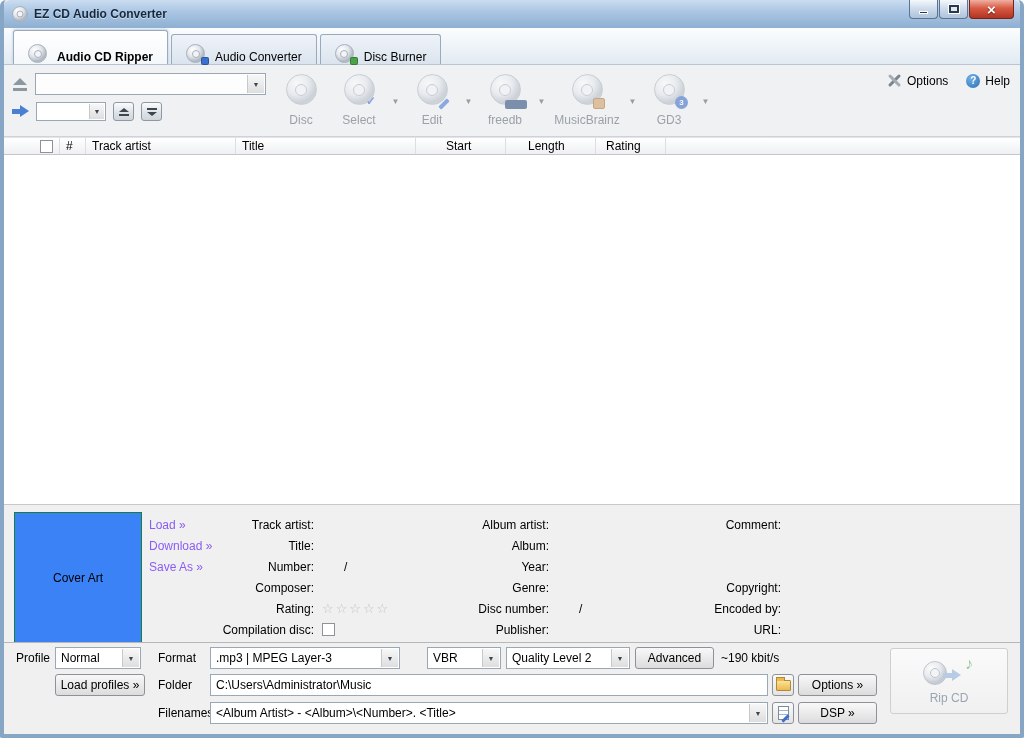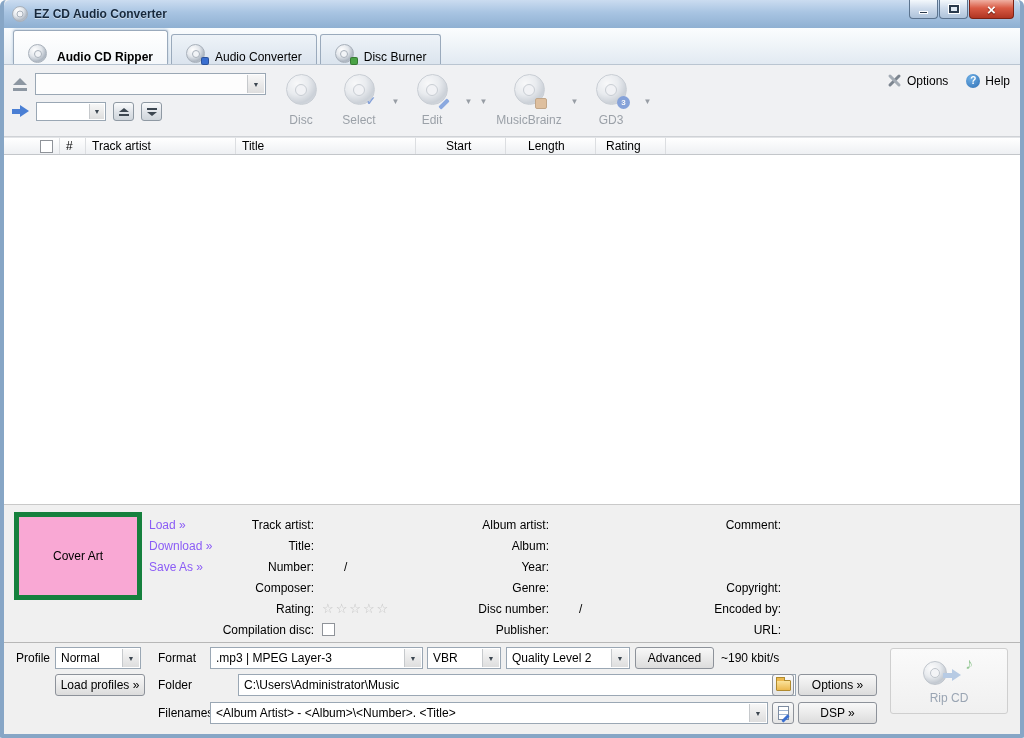--- a/index.html
+++ b/index.html
@@ -114,40 +114,40 @@
   .th-title { width:180px; }
   .th-start { width:90px; padding-left:30px; }
   .th-length { width:90px; padding-left:22px; }
   .th-rating { width:70px; padding-left:10px; }
   .th-fill { flex:1; border-right:none; }
   .checkbox { width:13px; height:13px; background:#fff; border:1px solid #8f9399; display:inline-block; }
   .tbody { flex:1; background:#fff; }
 
   
   .meta { height:138px; flex:0 0 138px; background:#f0f0f0; border-top:1px solid #c9c9c9; position:relative; }
-  .cover { position:absolute; left:10px; top:7px; width:128px; height:88px; background:#f9a8d4;
-    border:5px solid #15803d; display:flex; align-items:center; justify-content:center; }
+  .cover { position:absolute; left:10px; top:7px; width:128px; height:131px; background:#3b82f6;
+    border:1px solid #15803d; display:flex; align-items:center; justify-content:center; }
   .meta-links { position:absolute; left:145px; top:10px; color:#8b5cf6; }
   .meta-links div { height:21px; line-height:21px; cursor:default; }
   .meta-grid { position:absolute; left:210px; top:10px; right:8px; display:grid;
     grid-template-columns:100px 120px 115px 100px 132px 1fr; grid-auto-rows:21px; }
   .ml { text-align:right; line-height:21px; white-space:nowrap; }
   .mv { padding-left:8px; line-height:21px; }
   .mv-slash { padding-left:30px; }
   .stars { color:#c3c3c3; font-size:13px; letter-spacing:2px; line-height:20px; }
   .meta .checkbox { margin-top:3px; }
 
   
   .bottombar { height:92px; flex:0 0 92px; background:#f0f0f0; border-top:1px solid #b7b7b7; position:relative; }
   .bb-label { position:absolute; line-height:22px; }
   .btn { position:absolute; height:22px; border:1px solid #8d929a; border-radius:3px;
     background:linear-gradient(#f8f8f8,#ececec 45%,#dcdcdc); display:flex; align-items:center; justify-content:center; cursor:default; }
   .bb-combo { position:absolute; height:22px; }
   .textbox { position:absolute; height:22px; background:#fff; border:1px solid #9aa7b4; padding:0 5px;
-    font-family:"Liberation Sans", sans-serif; font-size:12px; color:#000;margin-left:28px; }
+    font-family:"Liberation Sans", sans-serif; font-size:12px; color:#000; }
   .iconbtn { position:absolute; width:22px; height:22px; border:1px solid #8d929a; border-radius:3px;
     background:linear-gradient(#fafafa,#e4e4e4); display:flex; align-items:center; justify-content:center; }
 
   .folder-glyph { position:relative; width:15px; height:11px; background:linear-gradient(#fbe29a,#ecb94f);
     border:1px solid #b08a2e; border-radius:1px; }
   .folder-glyph::before { content:""; position:absolute; left:-1px; top:-4px; width:7px; height:3px;
     background:#ecb94f; border:1px solid #b08a2e; border-bottom:none; border-radius:1px 1px 0 0; }
   .page-glyph { position:relative; width:11px; height:14px; background:#fff; border:1px solid #7d8ba0;
     background-image:linear-gradient(#fff 3px, #9fb4d2 3px, #9fb4d2 4px, #fff 4px, #fff 7px, #9fb4d2 7px, #9fb4d2 8px, #fff 8px); }
   .page-glyph::after { content:""; position:absolute; right:-2px; bottom:-1px; width:9px; height:3px;
@@ -242,20 +242,27 @@
       </div>
       <span class="tdrop"></span>
       <div class="tbtn">
         <span class="iconwrap">
             <span class="cd cd32"></span>
             <span class="badge badge-edit"></span>
           </span>
         <span class="tlabel">Edit</span>
       </div>
       <span class="tdrop"></span>
+      <div class="tbtn">
+        <span class="iconwrap">
+            <span class="cd cd32"></span>
+            <span class="badge badge-freedb"></span>
+          </span>
+        <span class="tlabel">freedb</span>
+      </div>
       <span class="tdrop"></span>
       <div class="tbtn wide">
         <span class="iconwrap">
             <span class="cd cd32"></span>
             <span class="badge badge-mb"></span>
           </span>
         <span class="tlabel">MusicBrainz</span>
       </div>
       <span class="tdrop"></span>
       <div class="tbtn">
@@ -354,21 +361,21 @@
 
   <div class="bottombar">
     <span class="bb-label" style="left:12px; top:4px;">Profile</span>
     <div class="combo bb-combo" style="left:51px; top:4px; width:86px;">
       <span>Normal</span>
         <span class="combo-arrow"></span>
     </div>
     <div class="btn" style="left:51px; top:31px; width:90px;">Load profiles »</div>
 
     <span class="bb-label" style="left:154px; top:4px;">Format</span>
-    <div class="combo bb-combo" style="left:206px; top:4px; width:213px;">
+    <div class="combo bb-combo" style="left:206px; top:4px; width:190px;">
       <span>.mp3 | MPEG Layer-3</span>
         <span class="combo-arrow"></span>
     </div>
     <div class="combo bb-combo" style="left:423px; top:4px; width:74px;">
       <span>VBR</span>
         <span class="combo-arrow"></span>
     </div>
     <div class="combo bb-combo" style="left:502px; top:4px; width:124px;">
       <span>Quality Level 2</span>
         <span class="combo-arrow"></span>

